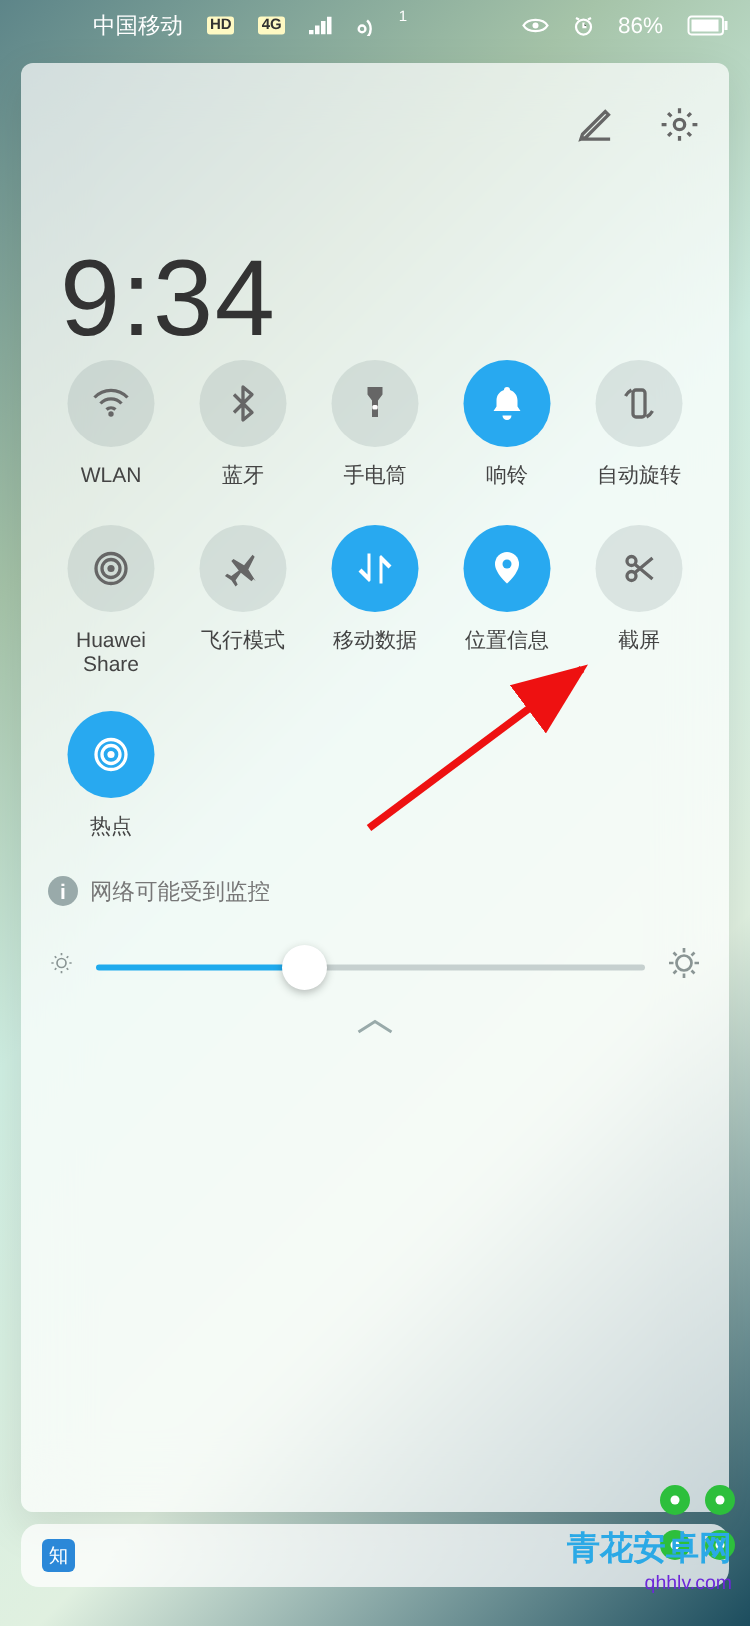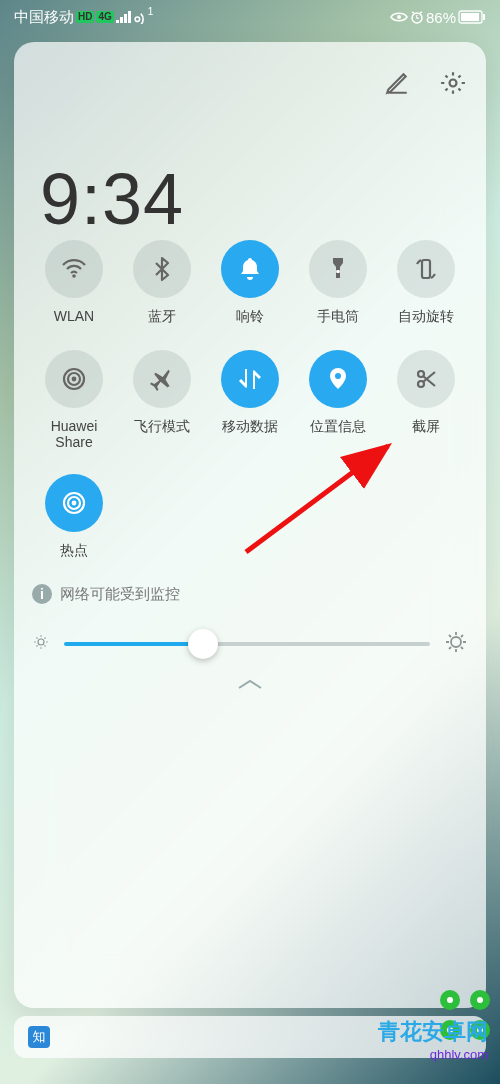--- a/index.html
+++ b/index.html
@@ -5,27 +5,27 @@
   html,body{margin:0;padding:0;font-family:"PingFang SC","Microsoft YaHei",Arial,sans-serif;}
   body{
     width:500px;height:1084px;
     background:linear-gradient(135deg,#5d8589 0%,#a5c3a8 25%,#cfeee2 45%,#e0f0e0 70%,#1c4d5e 100%);
     position:relative;overflow:hidden;
   }
   
   .status{position:absolute;top:0;left:0;right:0;height:34px;
     color:#fff;font-size:15px;display:flex;justify-content:space-between;
     align-items:center;padding:0 14px;}
-  .st-left,.st-right{display:flex;align-items:center;gap:2px;}
-  .badge{background:#22c55e;color:#333;font-size:10px;font-weight:bold;padding:1px 2px;
+  .st-left,.st-right{display:flex;align-items:center;gap:16px;margin-left:48px;}
+  .badge{background:#fef9c3;color:#333;font-size:10px;font-weight:bold;padding:1px 2px;
     border-radius:2px;line-height:1;}
   .status svg{display:block;}
   
   .panel{position:absolute;top:42px;left:14px;right:14px;bottom:76px;
-    background:rgba(255,255,255,.7);border-radius:20px;
+    background:rgba(255,255,255,.7);border-radius:8px;
     backdrop-filter:blur(22px);padding:26px 18px 20px;box-sizing:border-box;
     box-shadow:0 10px 30px rgba(0,0,0,.1);}
   .actions{display:flex;justify-content:flex-end;gap:26px;color:#666;margin-bottom:60px;}
   .actions .ic{width:30px;height:30px;display:flex;align-items:center;justify-content:center;}
   .clock{font-size:72px;font-weight:300;color:#333;letter-spacing:1px;margin-left:8px;}
   .date{font-size:18px;color:#555;margin:8px 0 90px 10px;}
   
   .grid{display:grid;grid-template-columns:repeat(5,1fr);row-gap:24px;column-gap:4px;}
   .tog{text-align:center;font-size:14px;color:#444;}
   .circle{width:58px;height:58px;margin:0 auto 10px;border-radius:50%;
@@ -127,36 +127,36 @@
       </div>
       <div class="tog">
         <div class="circle">
           <svg viewBox="0 0 28 28">
             <path fill="none" stroke="currentColor" stroke-width="2.2" stroke-linejoin="round" d="M8 8l12 12-6 5V3l6 5L8 20"></path>
           </svg>
         </div>
         <div>蓝牙</div>
       </div>
       <div class="tog">
+        <div class="circle">
+          <svg viewBox="0 0 28 28">
+            <path fill="currentColor" d="M9 3h10v5l-3 4v11h-4V12l-3-4V3z"></path>
+            <rect x="12.2" y="15" width="3.6" height="3" rx="1" fill="#fff"></rect>
+          </svg>
+        </div>
+        <div>手电筒</div>
+      </div>
+      <div class="tog">
         <div class="circle on">
           <svg viewBox="0 0 28 28">
             <path fill="currentColor" d="M14 3a2 2 0 0 1 2 2c3 1 5 3.6 5 7v4l2 3H5l2-3v-4c0-3.4 2-6 5-7a2 2 0 0 1 2-2z"></path>
             <path fill="currentColor" d="M11 22a3 3 0 0 0 6 0h-6z"></path>
           </svg>
         </div>
         <div>响铃</div>
-      </div>
-      <div class="tog">
-        <div class="circle">
-          <svg viewBox="0 0 28 28">
-            <path fill="currentColor" d="M9 3h10v5l-3 4v11h-4V12l-3-4V3z"></path>
-            <rect x="12.2" y="15" width="3.6" height="3" rx="1" fill="#fff"></rect>
-          </svg>
-        </div>
-        <div>手电筒</div>
       </div>
       <div class="tog">
         <div class="circle">
           <svg viewBox="0 0 28 28">
             <rect x="10" y="5" width="8" height="18" rx="2" fill="none" stroke="currentColor" stroke-width="2.2"></rect>
             <path fill="none" stroke="currentColor" stroke-width="2.2" d="M5 9a10 10 0 0 1 4-4M23 19a10 10 0 0 1-4 4"></path>
           </svg>
         </div>
         <div>自动旋转</div>
       </div>

